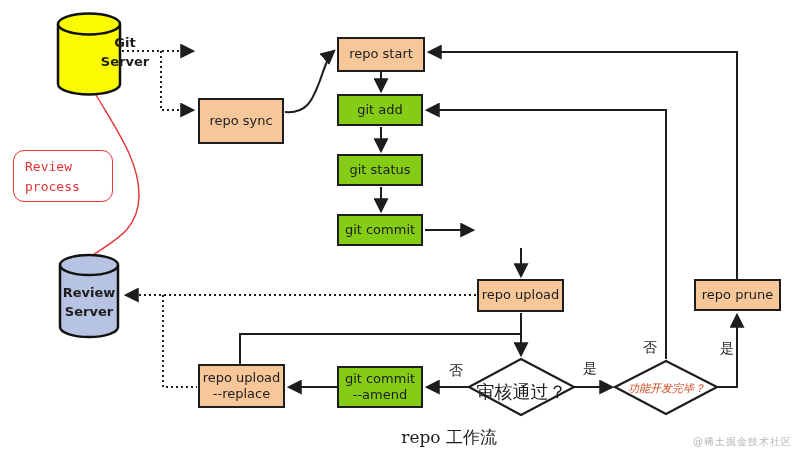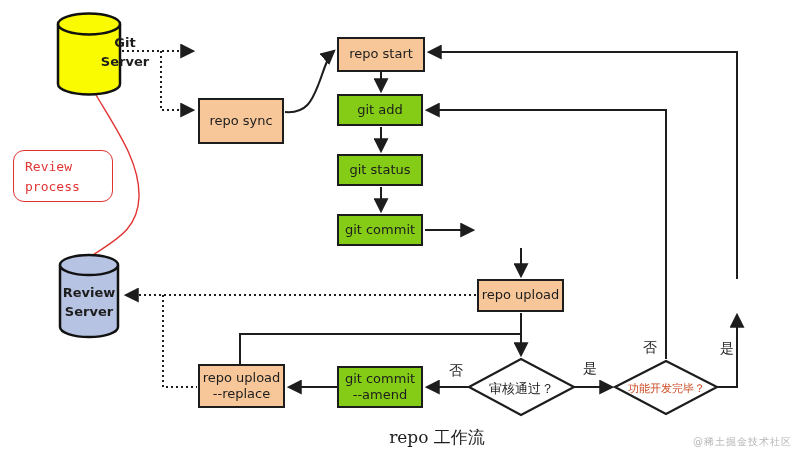--- a/index.html
+++ b/index.html
@@ -20,21 +20,21 @@
     position:absolute;text-align:center;font-weight:bold;font-size:13px;line-height:1.45;
   }
   .decision-label{position:absolute;text-align:center;}
   .annotation{
     position:absolute;left:13px;top:150px;width:100px;height:52px;
     border:1.5px solid #e23333;border-radius:11px;box-sizing:border-box;
     color:#e23333;font-family:"DejaVu Sans Mono","Liberation Mono",monospace;
     font-size:13px;line-height:1.5;padding:6px 0 0 11px;background:#ffffff;
   }
   .caption{
-    position:absolute;left:377px;top:426px;width:120px;text-align:center;
+    position:absolute;left:377px;top:426px;width:120px;text-align:right;
     font-family:"DejaVu Serif","Liberation Serif",serif;font-size:17px;color:#1d1d1d;
   }
   .watermark{
     position:absolute;right:7px;top:435px;color:#b5b5b5;font-size:10px;letter-spacing:1px;
   }
 </style>
 </head>
 <body>
 
 <div class="stage">
@@ -111,35 +111,38 @@
   </div>
   <div class="node" style="left:337px;top:154px;width:86px;height:32px;">
     <span>git status</span>
   </div>
   <div class="node" style="left:337px;top:214px;width:86px;height:32px;">
     <span>git commit</span>
   </div>
   <div class="node orange" style="left:477px;top:279px;width:87px;height:33px;">
     <span>repo upload</span>
   </div>
+  <div class="node orange" style="left:694px;top:279px;width:87px;height:32px;">
+    <span>repo prune</span>
+  </div>
   <div class="node orange" style="left:198px;top:364px;width:87px;height:44px;">
     <span>
       <span class="l2">repo upload</span>
       <span class="l2">--replace</span>
     </span>
   </div>
   <div class="node" style="left:337px;top:366px;width:86px;height:42px;">
     <span>
       <span class="l2">git commit</span>
       <span class="l2">--amend</span>
     </span>
   </div>
 
-  <div class="decision-label" style="left:473px;top:380px;width:97px;font-size:13px;color:#1d1d1d;">审核通过？</div>
-  <div class="decision-label" style="left:617px;top:381px;width:99px;font-size:11px;color:#cc4a22;">功能开发完毕？</div>
+  <div class="decision-label" style="left:473px;top:380px;width:97px;font-size:18px;color:#1d1d1d;">审核通过？</div>
+  <div class="decision-label" style="left:617px;top:381px;width:99px;font-size:11px;color:#cc4a22;font-style:italic;">功能开发完毕？</div>
 
   <div class="lbl" style="left:449px;top:362px;">否</div>
   <div class="lbl" style="left:583px;top:360px;">是</div>
   <div class="lbl" style="left:643px;top:339px;">否</div>
   <div class="lbl" style="left:720px;top:340px;">是</div>
 
   <div class="caption">repo 工作流</div>
   <div class="watermark">@稀土掘金技术社区</div>
 
 </div>

